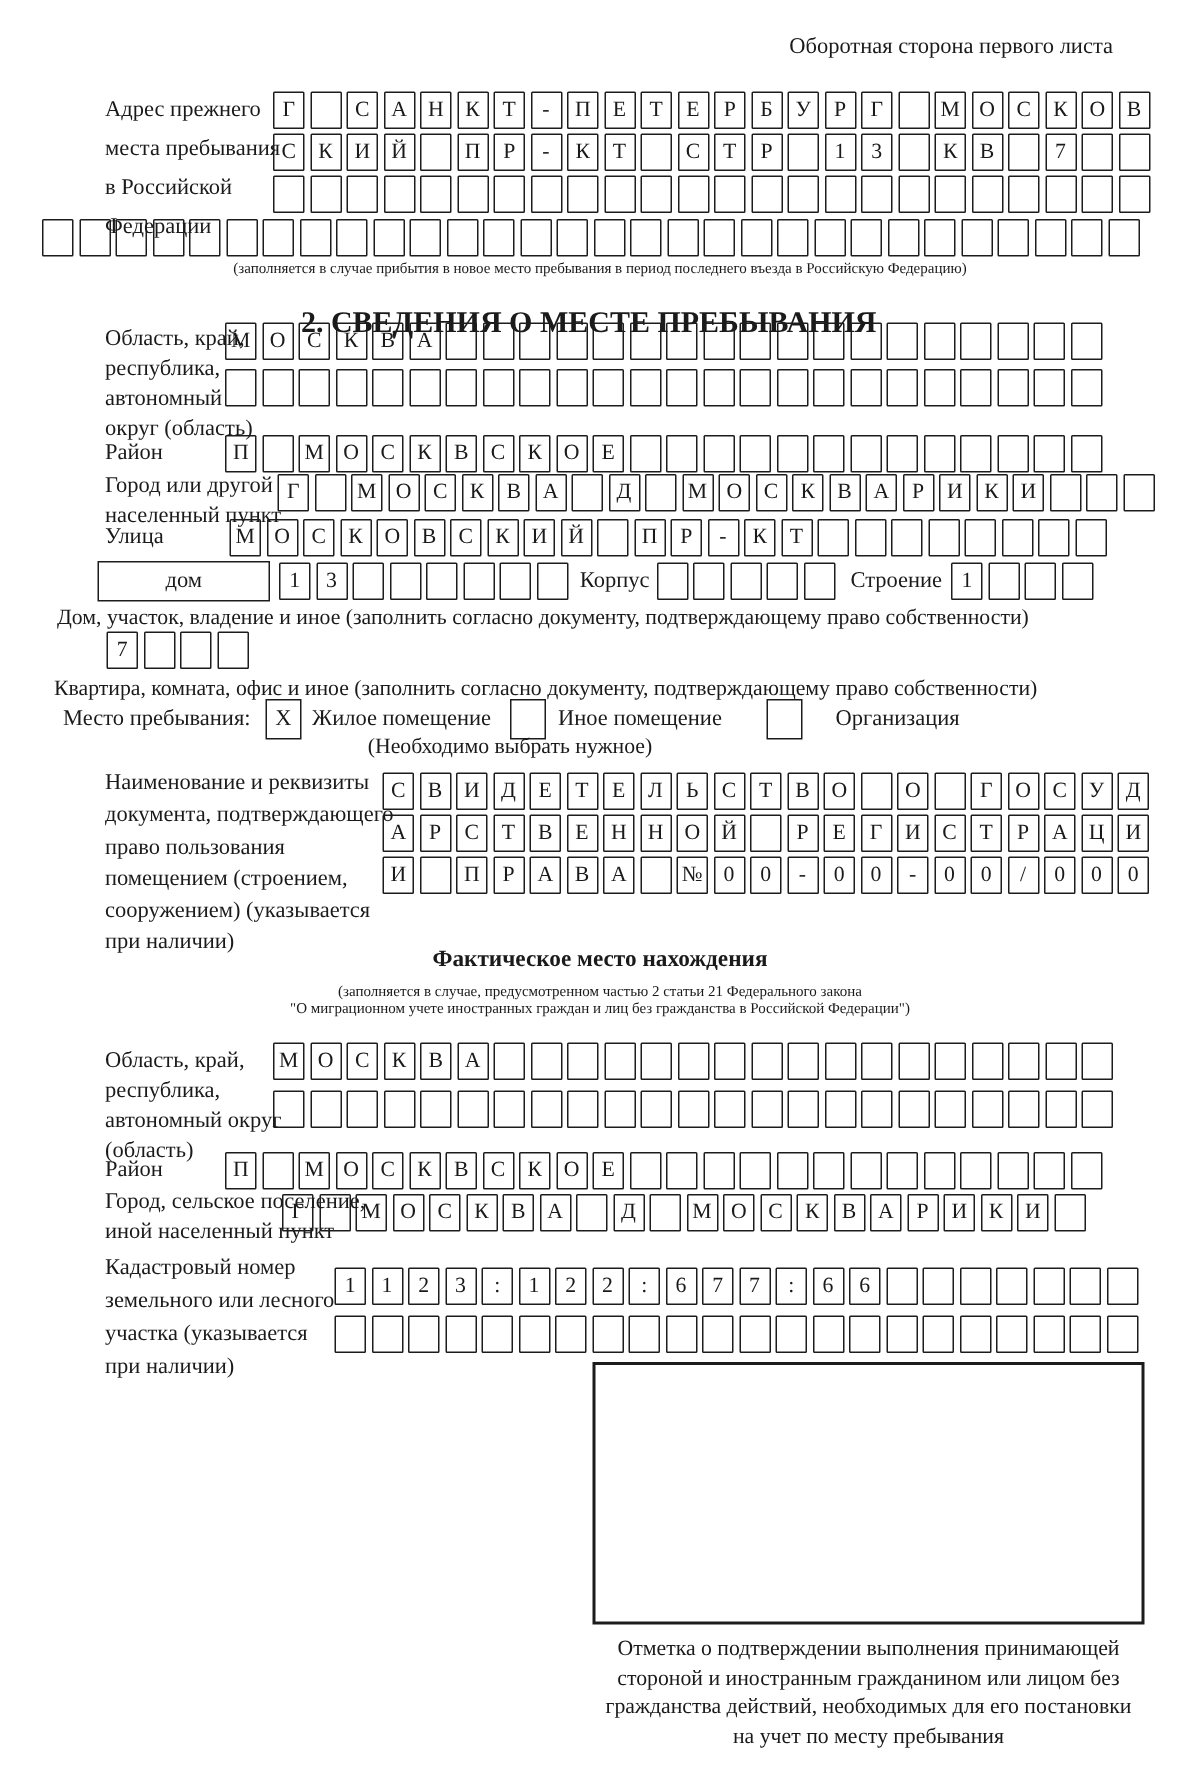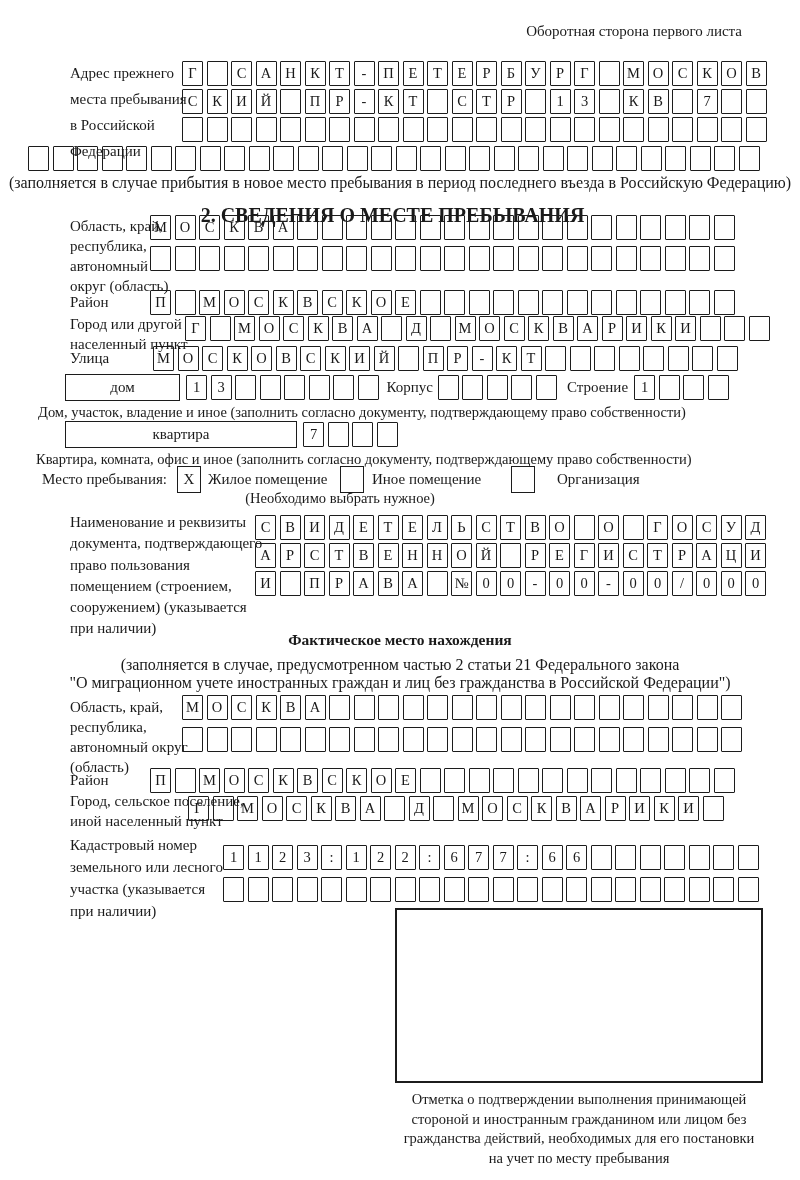--- a/index.html
+++ b/index.html
@@ -2,21 +2,21 @@
 <html><head>
 <meta charset="utf-8">
 <style>
   html,body{margin:0;padding:0;background:#fff;}
   .page{
     position:relative; width:800px; height:1180px; background:#fff;
     font-family:"Liberation Serif", serif; color:#1a1a1a; overflow:hidden;border-radius:21px;
   }
   .abs{position:absolute;}
   .txt{font-size:15px; line-height:1.25; white-space:nowrap;}
-  .small{font-size:16px;}
+  .small{font-size:10px;}
   .caption{font-size:14.5px;}
   .bold{font-weight:bold;}
   .center{text-align:center;}
   .cells{display:flex; gap:3.5px;}
   .cell{
     flex:none; box-sizing:border-box; width:21px; height:25px;
     border:1.6px solid #1c1c1c; border-radius:1px;
     display:flex; align-items:center; justify-content:center;
     font-size:14.5px; line-height:1;
   }
@@ -331,21 +331,20 @@
     <div class="cells" style="margin-left:6px;">
         <span class="cell">1</span>
         <span class="cell"></span>
         <span class="cell"></span>
         <span class="cell"></span>
       </div>
   </div>
   <div class="abs caption" style="left:38px; top:404px;">Дом, участок, владение и иное (заполнить согласно документу, подтверждающему право собственности)</div>
 
   <div class="abs" style="left:65px; top:421px; display:flex; align-items:center;">
-    <div class="widebox" style="width:232px;">квартира</div>
     <div class="cells" style="margin-left:6px;">
         <span class="cell">7</span>
         <span class="cell"></span>
         <span class="cell"></span>
         <span class="cell"></span>
       </div>
   </div>
   <div class="abs caption" style="left:36px; top:451px;">Квартира, комната, офис и иное (заполнить согласно документу, подтверждающему право собственности)</div>
 
   <div class="abs" style="left:0; top:466px; width:800px; height:28px;">

